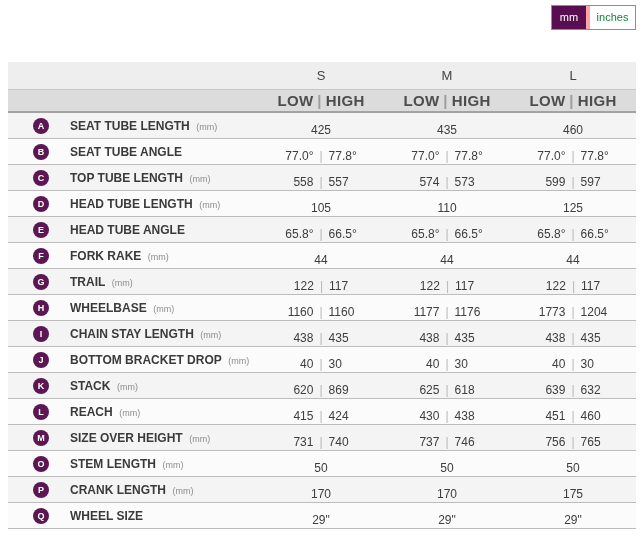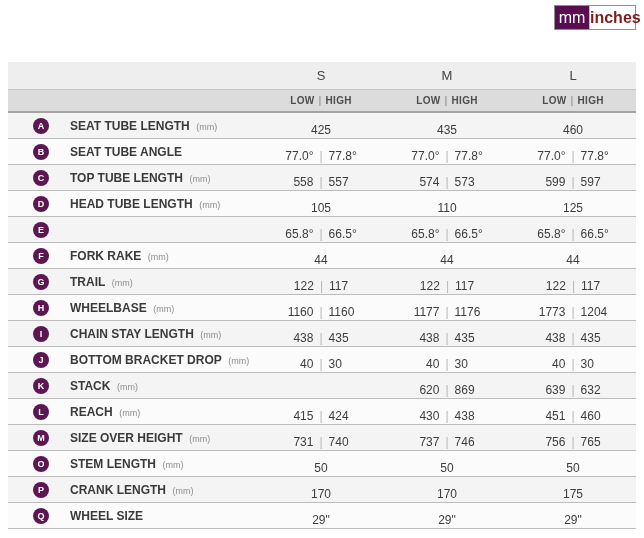--- a/index.html
+++ b/index.html
@@ -13,44 +13,44 @@
 
   
   .unit-toggle {
     position: absolute; top: 5px; right: 8px;
     display: flex;
     border: 1px solid #8f8f8f;
     background: #fff;
   }
   .toggle-btn {
     height: 23px; line-height: 23px;
-    font-size: 16px;
+    font-size: 11px;
     text-align: center;
     cursor: pointer;
     user-select: none;
   }
   .toggle-mm { width: 34px; background: #5a0e52; color: #ffffff; }
-  .toggle-inches { width: 45px; background: #ffffff; color: #7f1d1d; border-left: 1px solid #fca5a5; font-weight: bold; }
+  .toggle-inches { width: 45px; background: #ffffff; color: #15803d; border-left: 4px solid #fca5a5; }
 
   
   .geo-table { position: absolute; top: 62px; left: 8px; right: 8px; }
 
   .header-row {
     display: flex; align-items: center;
     height: 27px;
     background: #eeeeee;
     border-bottom: 1px solid #c6c6c6;
     font-size: 13px; color: #444444;
   }
   .subheader-row {
     display: flex; align-items: center;
     height: 21px;
     background: #dcdcdc;
     border-bottom: 2px solid #a3a3a3;
-    font-size: 10px; font-weight: bold; color: #4d4d4d;
+    font-size: 15px; font-weight: bold; color: #4d4d4d;
     letter-spacing: 0.3px;
   }
   .label-col { flex: 1; }
   .size-col { width: 126px; text-align: center; }
 
   .data-row {
     display: flex; align-items: center;
     height: 25px;
     border-bottom: 1px solid #bcbcbc;
     font-size: 12px; color: #3d3d3d;
@@ -149,20 +149,21 @@
       <span class="row-label"><span>HEAD TUBE LENGTH</span><span class="row-unit">&nbsp;(mm)</span></span>
     </div>
     <div class="value-cell">105</div>
     <div class="value-cell">110</div>
     <div class="value-cell">125</div>
   </div>
 
   <div class="data-row">
     <div class="row-label-cell">
       <span class="letter-badge">E</span>
+      <span class="row-label"><span>HEAD TUBE ANGLE</span><span class="row-unit"></span></span>
     </div>
     <div class="value-cell"><span>65.8°</span><span class="pipe">|</span><span>66.5°</span></div>
     <div class="value-cell"><span>65.8°</span><span class="pipe">|</span><span>66.5°</span></div>
     <div class="value-cell"><span>65.8°</span><span class="pipe">|</span><span>66.5°</span></div>
   </div>
 
   <div class="data-row">
     <div class="row-label-cell">
       <span class="letter-badge">F</span>
       <span class="row-label"><span>FORK RAKE</span><span class="row-unit">&nbsp;(mm)</span></span>
@@ -211,20 +212,21 @@
     <div class="value-cell"><span>40</span><span class="pipe">|</span><span>30</span></div>
     <div class="value-cell"><span>40</span><span class="pipe">|</span><span>30</span></div>
   </div>
 
   <div class="data-row">
     <div class="row-label-cell">
       <span class="letter-badge">K</span>
       <span class="row-label"><span>STACK</span><span class="row-unit">&nbsp;(mm)</span></span>
     </div>
     <div class="value-cell"><span>620</span><span class="pipe">|</span><span>869</span></div>
+    <div class="value-cell"><span>625</span><span class="pipe">|</span><span>618</span></div>
     <div class="value-cell"><span>639</span><span class="pipe">|</span><span>632</span></div>
   </div>
 
   <div class="data-row">
     <div class="row-label-cell">
       <span class="letter-badge">L</span>
       <span class="row-label"><span>REACH</span><span class="row-unit">&nbsp;(mm)</span></span>
     </div>
     <div class="value-cell"><span>415</span><span class="pipe">|</span><span>424</span></div>
     <div class="value-cell"><span>430</span><span class="pipe">|</span><span>438</span></div>

